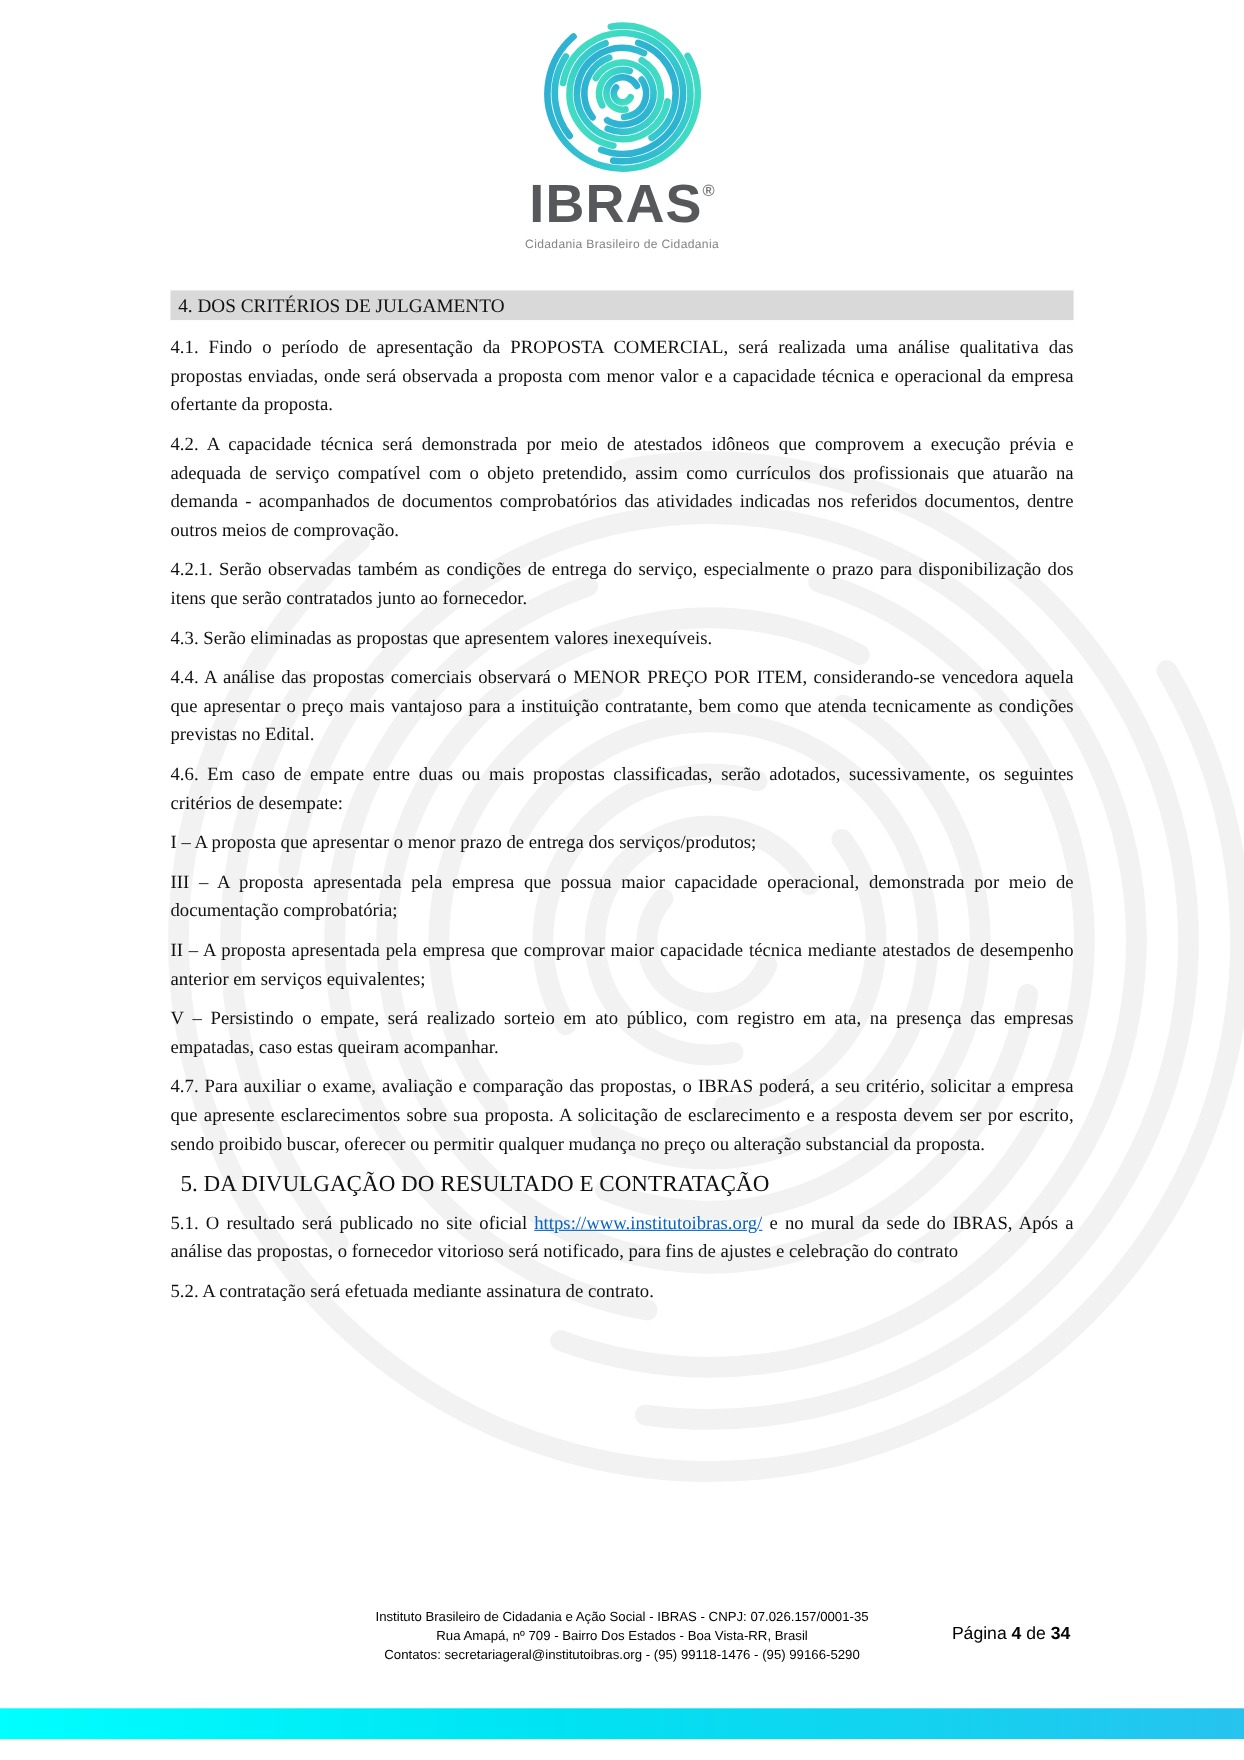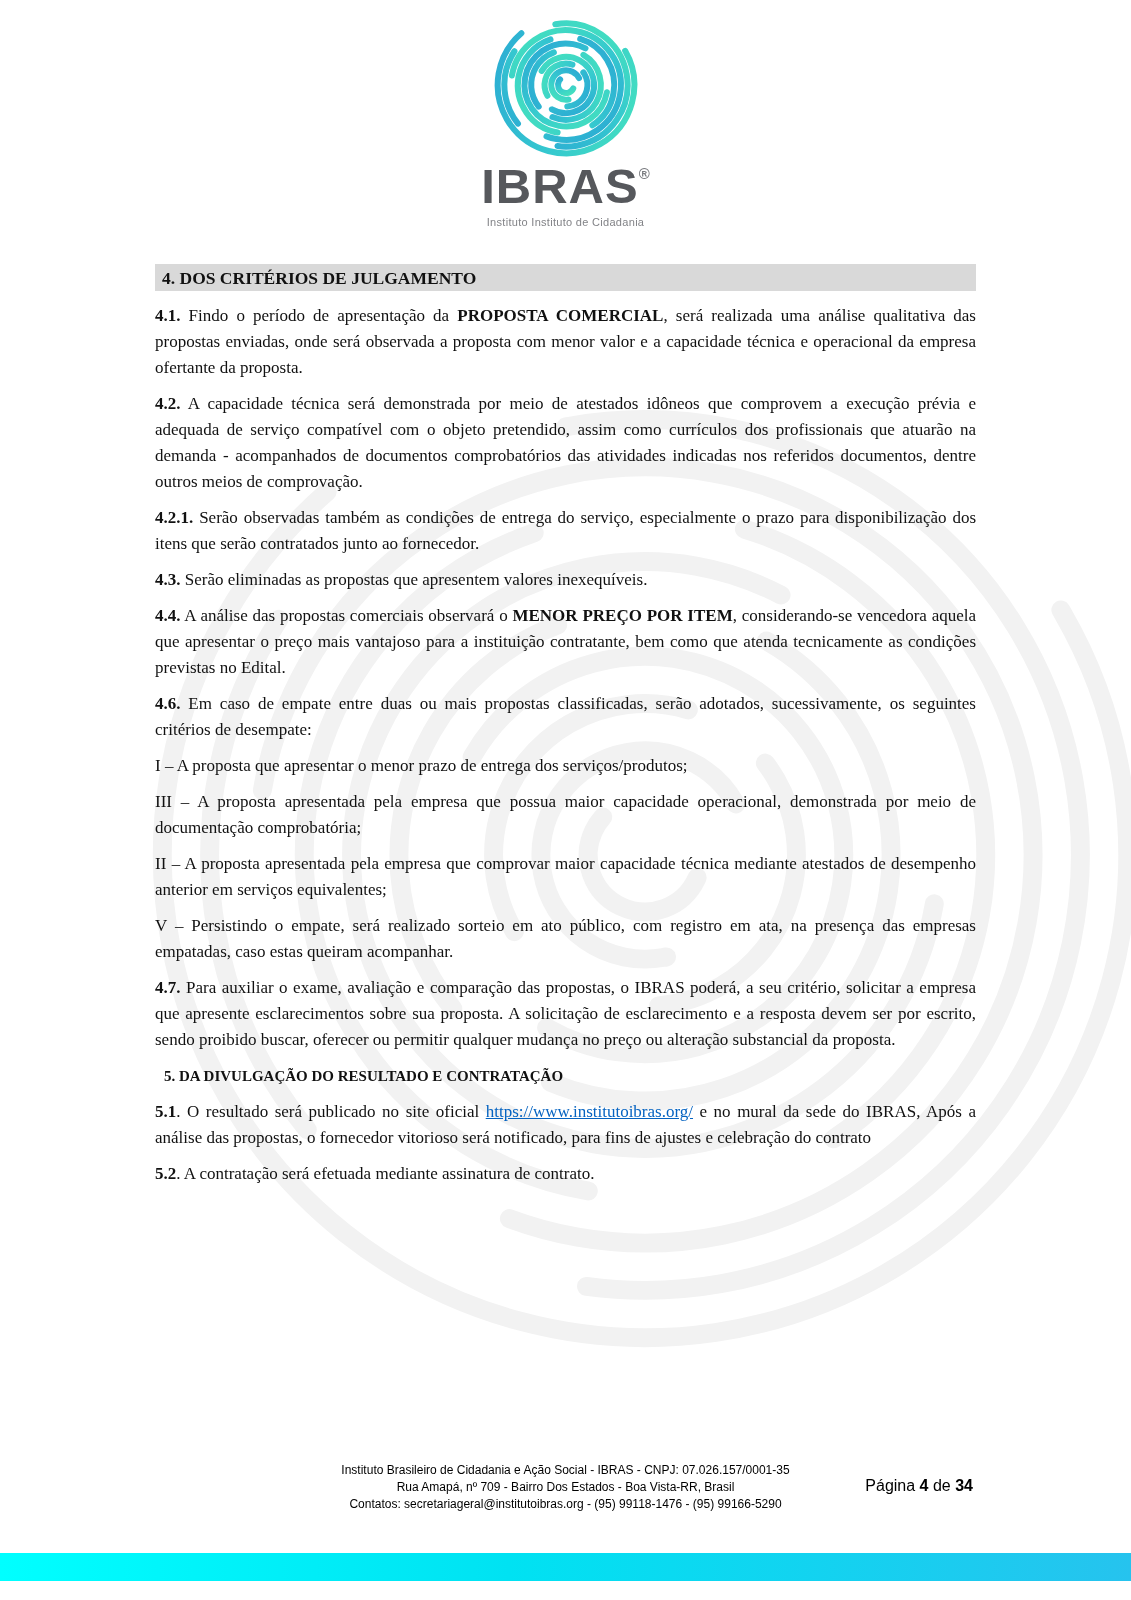--- a/index.html
+++ b/index.html
@@ -18,25 +18,25 @@
   .logo-reg{font-size:15px;vertical-align:24px;color:#7a7c80;font-weight:bold;letter-spacing:0;}
   .logo-sub{font-family:"Liberation Sans", sans-serif;font-size:11px;color:#828387;
             line-height:14px;margin-top:4px;letter-spacing:.3px;}
 
   
   .content{position:absolute;left:155px;width:821px;top:264px;z-index:3;
            font-size:17px;line-height:26px;text-align:justify;}
   .block{margin:0 0 10px 0;}
   .heading-bar{background:#d9d9d9;font-weight:bold;font-size:17.5px;line-height:22px;
                padding:3px 7px 2px 7px;text-align:left;margin-bottom:12px;}
-  .heading-plain{font-weight:bold;font-size:15px;line-height:26px;text-align:left;
+  .heading-plain{font-weight:bold;font-size:21px;line-height:26px;text-align:left;
                  padding-left:9px;margin-bottom:10px;}
   .para{margin-bottom:10px;}
   .doc-link{color:#0563c1;text-decoration:underline;}
-  strong{font-weight:bold;}
+  strong{font-weight:normal;}
 
   
   .footer-block{position:absolute;left:0;width:1131px;top:1462px;text-align:center;z-index:3;
                 font-family:"Liberation Sans", sans-serif;font-size:12px;line-height:17px;color:#000;}
   .page-number{position:absolute;right:158px;top:1477px;z-index:3;
                font-family:"Liberation Sans", sans-serif;font-size:16px;color:#000;}
 
   
   .bottom-bar{position:absolute;left:0;top:1553px;width:1131px;height:28px;z-index:3;
               background:linear-gradient(90deg,#00ffff 0%,#00e2f2 45%,#26c3ee 100%);}
@@ -73,21 +73,21 @@
   <svg class="watermark" width="1060" height="1060" viewBox="-112 -112 224 224">
     <use href="#fp" stroke="#f2f2f2" stroke-width="4"></use>
   </svg>
 
   <div class="logo-wrap">
     <svg class="logo-fp" width="150" height="150" viewBox="-112 -112 224 224">
       <use href="#fp" stroke="url(#fpgrad)" stroke-width="9"></use>
     </svg>
     <div class="logo-word"><span>IBRAS</span><span class="logo-reg">®</span></div>
     <div class="logo-sub">
-      <div>Instituto Instituto de Cidadania</div>
+      <div>Cidadania Brasileiro de Cidadania</div>
     </div>
   </div>
 
   <div class="content">
       <div class="block heading-bar"><strong>4. DOS CRITÉRIOS DE JULGAMENTO</strong></div>
       <div class="block para"><strong>4.1.</strong><span> Findo o período de apresentação da </span><strong>PROPOSTA COMERCIAL</strong><span>, será realizada uma análise qualitativa das propostas enviadas, onde será observada a proposta com menor valor e a capacidade técnica e operacional da empresa ofertante da proposta.</span></div>
       <div class="block para"><strong>4.2.</strong><span> A capacidade técnica será demonstrada por meio de atestados idôneos que comprovem a execução prévia e adequada de serviço compatível com o objeto pretendido, assim como currículos dos profissionais que atuarão na demanda - acompanhados de documentos comprobatórios das atividades indicadas nos referidos documentos, dentre outros meios de comprovação.</span></div>
       <div class="block para"><strong>4.2.1.</strong><span> Serão observadas também as condições de entrega do serviço, especialmente o prazo para disponibilização dos itens que serão contratados junto ao fornecedor.</span></div>
       <div class="block para"><strong>4.3.</strong><span> Serão eliminadas as propostas que apresentem valores inexequíveis.</span></div>
       <div class="block para"><strong>4.4.</strong><span> A análise das propostas comerciais observará o </span><strong>MENOR PREÇO POR ITEM</strong><span>, considerando-se vencedora aquela que apresentar o preço mais vantajoso para a instituição contratante, bem como que atenda tecnicamente as condições previstas no Edital.</span></div>

